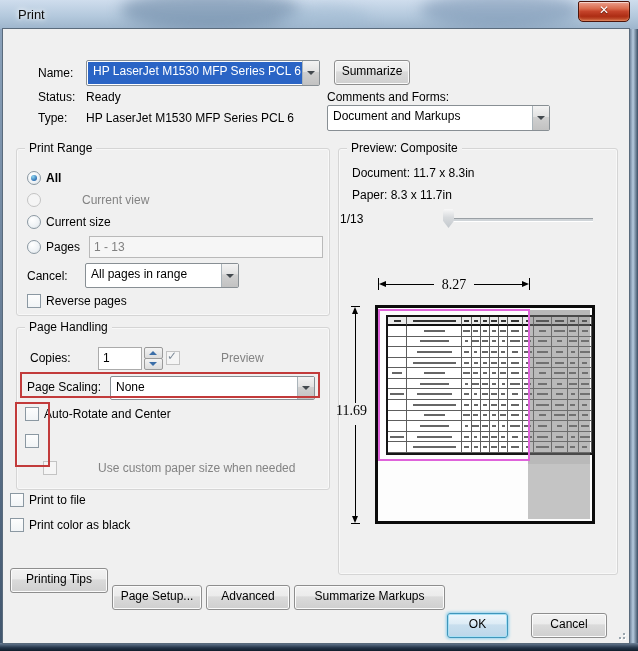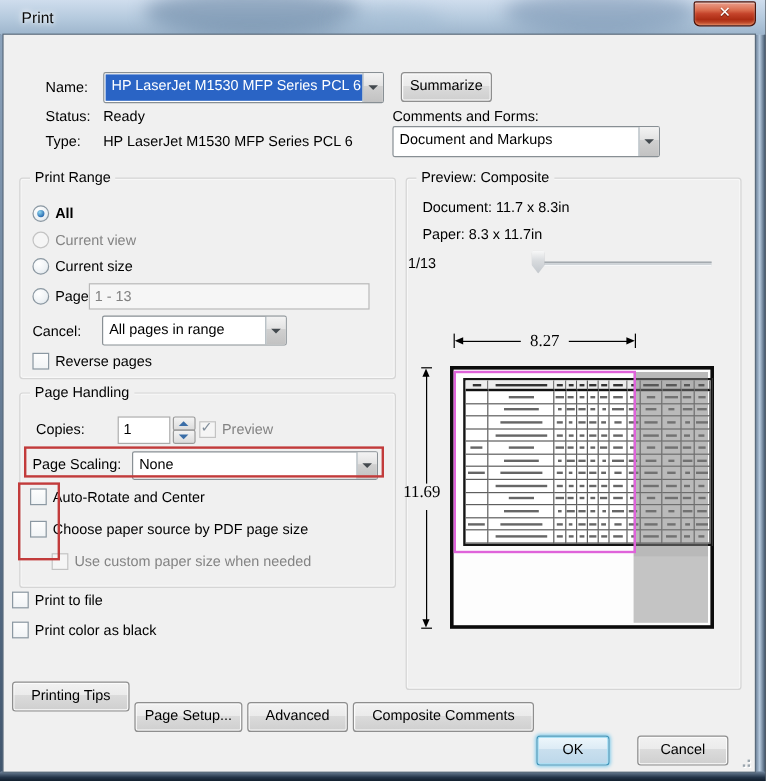--- a/index.html
+++ b/index.html
@@ -22,21 +22,21 @@
   .frame{position:absolute;}
   .f-left{left:0;top:29px;width:3px;height:614px;background:linear-gradient(180deg,#8ba2bb,#41566e);}
   .f-right{left:629px;top:29px;width:9px;height:614px;background:linear-gradient(90deg,#5c7189,#b6cade 45%,#3a4e64);}
   .f-bottom{left:0;top:643px;width:638px;height:8px;background:linear-gradient(180deg,#6d8198,#233448 60%,#101d2b);}
   .client{position:absolute;left:3px;top:29px;width:626px;height:614px;background:#f0f0f0;box-shadow:0 0 0 1px #5a6b7c;}
 
   .gb{position:absolute;border:1px solid #d5d5d5;border-radius:3px;box-shadow:inset 0 0 0 1px rgba(255,255,255,.5);}
   .gl{position:absolute;top:-8px;left:8px;background:#f0f0f0;padding:0 4px;color:#000;}
 
   .lbl{position:absolute;white-space:nowrap;}
-  .dis{color:#838383;}
+  .dis{color:#838383;margin-left:36px;}
 
   .btn{position:absolute;border:1px solid #8e8e8e;border-radius:3px;text-align:center;cursor:default;
     background:linear-gradient(180deg,#f2f2f2 0%,#ebebeb 45%,#dbdbdb 46%,#cfcfcf 100%);
     box-shadow:inset 0 0 0 1px #fbfbfb;line-height:21px;font-size:12px;}
   .btn-default{border:1px solid #3f96bb;box-shadow:inset 0 0 0 1px #a8e0f5,0 0 3px 1px #8ed0ec;
     background:linear-gradient(180deg,#eef7fc 0%,#dcebf5 45%,#c9dfee 46%,#bcd7ea 100%);}
 
   .combo{position:absolute;border:1px solid #888f94;border-radius:2px;background:#fff;}
   .combo .cv{position:absolute;left:0;top:0;bottom:0;right:17px;padding:3px 0 0 5px;white-space:nowrap;overflow:hidden;}
   .combo .cbtn{position:absolute;right:0;top:0;bottom:0;width:16px;border-left:1px solid #aab4ba;
@@ -151,21 +151,21 @@
   <span class="radio" style="left:27px;top:171px;">
       <i class="dot"></i>
     </span>
   <span class="lbl" style="left:46px;top:171px;font-weight:bold;text-align:right;">All</span>
   <span class="radio rdis" style="left:27px;top:193px;"></span>
   <span class="lbl dis" style="left:46px;top:193px;">Current view</span>
   <span class="radio" style="left:27px;top:215px;"></span>
   <span class="lbl" style="left:46px;top:215px;">Current size</span>
   <span class="radio" style="left:27px;top:240px;"></span>
   <span class="lbl" style="left:46px;top:240px;">Pages</span>
-  <div class="edit edit-dim" style="left:74px;top:236px;width:228px;height:17px;">1 - 13</div>
+  <div class="edit edit-dim" style="left:89px;top:236px;width:228px;height:17px;">1 - 13</div>
   <span class="lbl" style="left:27px;top:269px;">Cancel:</span>
   <div class="combo" style="left:85px;top:263px;width:152px;height:23px;">
     <span class="cv">All pages in range</span>
     <span class="cbtn">
         <i class="arr"></i>
       </span>
   </div>
   <span class="cbx" style="left:27px;top:294px;"></span>
   <span class="lbl" style="left:46px;top:294px;">Reverse pages</span>
 
@@ -191,21 +191,20 @@
   <div class="combo" style="left:110px;top:376px;width:203px;height:22px;">
     <span class="cv">None</span>
     <span class="cbtn">
         <i class="arr"></i>
       </span>
   </div>
 
   <span class="cbx" style="left:25px;top:407px;"></span>
   <span class="lbl" style="left:44px;top:407px;">Auto-Rotate and Center</span>
   <span class="cbx" style="left:25px;top:434px;"></span>
-  <span class="lbl" style="left:44px;top:434px;">Choose paper source by PDF page size</span>
   <span class="cbx cdis" style="left:43px;top:461px;"></span>
   <span class="lbl dis" style="left:62px;top:461px;">Use custom paper size when needed</span>
 
   <div class="annot" style="left:20px;top:372px;width:296px;height:22px;"></div>
   <div class="annot" style="left:15px;top:402px;width:31px;height:61px;"></div>
 
   <span class="cbx" style="left:10px;top:493px;"></span>
   <span class="lbl" style="left:29px;top:493px;">Print to file</span>
   <span class="cbx" style="left:10px;top:518px;"></span>
   <span class="lbl" style="left:29px;top:518px;">Print color as black</span>
@@ -732,21 +731,21 @@
     <i class="ah a-u"></i>
     <i class="ah a-d"></i>
     <i class="vl" style="top:7px;height:90px;"></i>
     <i class="vl" style="bottom:7px;height:92px;"></i>
   </div>
   <span class="dimv-text" style="left:336px;top:403px;">11.69</span>
 
   <div class="btn" style="left:10px;top:568px;width:96px;height:23px;"><span>Printing Tips</span></div>
   <div class="btn" style="left:112px;top:585px;width:88px;height:23px;"><span>Page Setup...</span></div>
   <div class="btn" style="left:206px;top:585px;width:82px;height:23px;"><span>Advanced</span></div>
-  <div class="btn" style="left:294px;top:585px;width:149px;height:23px;"><span>Composite Comments</span></div>
+  <div class="btn" style="left:294px;top:585px;width:149px;height:23px;"><span>Summarize Markups</span></div>
   <div class="btn btn-default" style="left:447px;top:613px;width:59px;height:23px;"><span>OK</span></div>
   <div class="btn" style="left:531px;top:613px;width:74px;height:23px;"><span>Cancel</span></div>
   <div class="grip">
     <i style="left:8px;top:8px;"></i>
       <i style="left:4px;top:8px;"></i>
       <i style="left:8px;top:4px;"></i>
   </div>
 
 </div>
 

